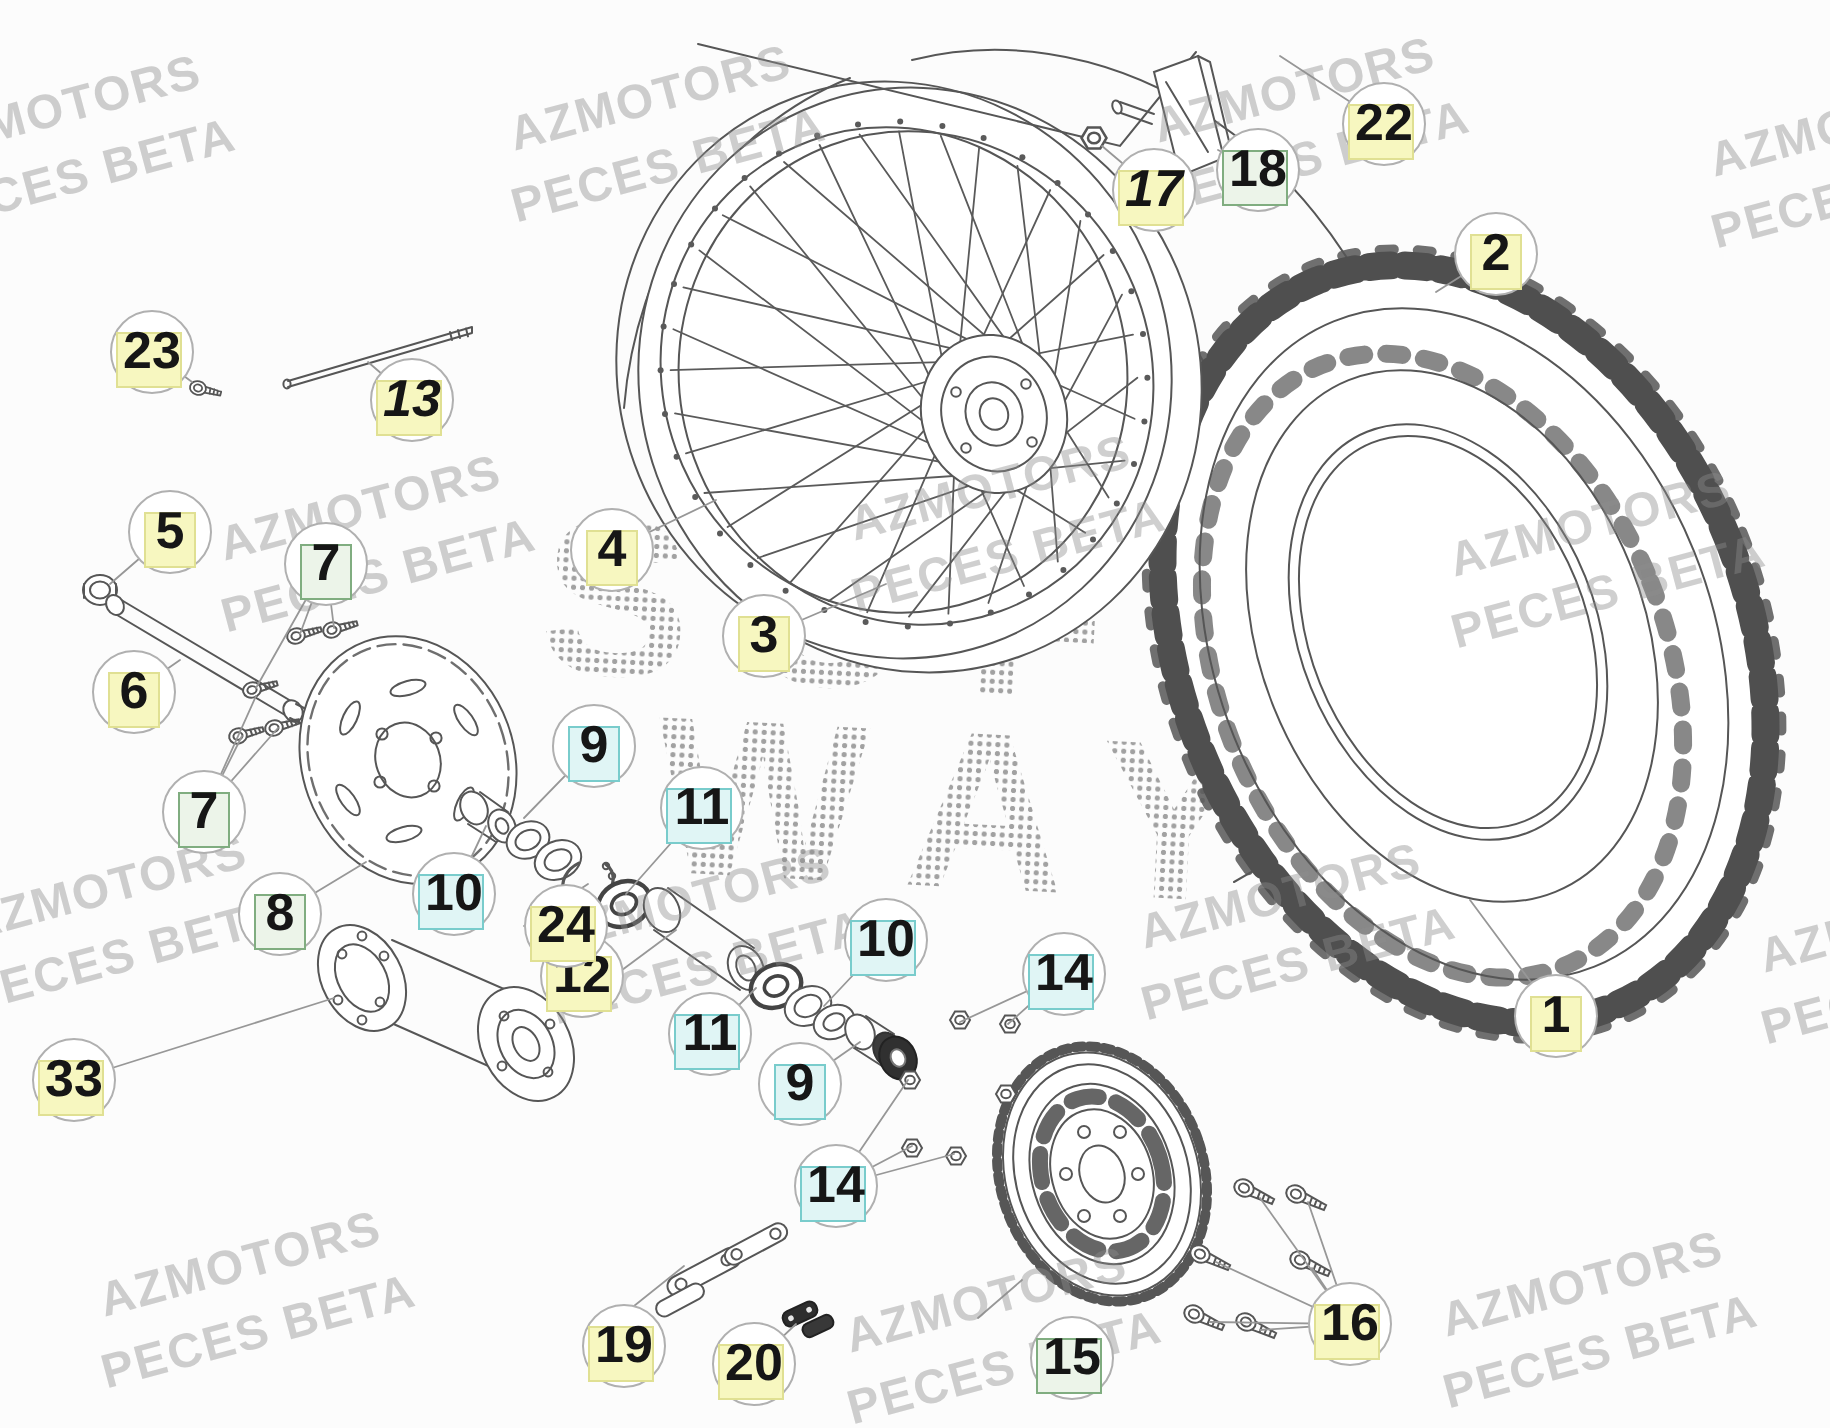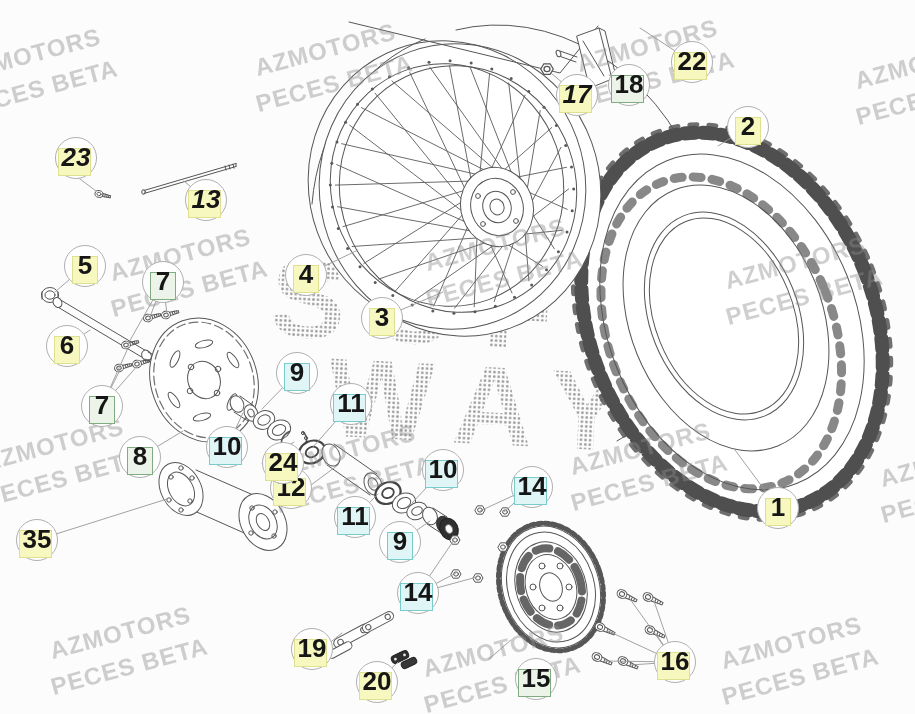--- a/index.html
+++ b/index.html
@@ -553,41 +553,41 @@
       <div class="callout c-yellow d2" style="left: 556px; top: 74px; font-style: italic;">
         <span class="circ"></span>
         <span class="hl"></span>
         <span class="num">17</span>
       </div>
       <div class="callout c-green d2" style="left: 608px; top: 64px;">
         <span class="circ"></span>
         <span class="hl"></span>
         <span class="num">18</span>
       </div>
-      <div class="callout c-yellow d2" style="left: 291px; top: 628px;">
+      <div class="callout c-yellow d2" style="left: 291px; top: 652px;">
         <span class="circ"></span>
         <span class="hl"></span>
         <span class="num">19</span>
       </div>
       <div class="callout c-yellow d2" style="left: 356px; top: 661px;">
         <span class="circ"></span>
         <span class="hl"></span>
         <span class="num">20</span>
       </div>
       <div class="callout c-yellow d2" style="left: 16px; top: 519px;">
         <span class="circ"></span>
         <span class="hl"></span>
-        <span class="num">35</span>
+        <span class="num">33</span>
       </div>
       <div class="callout c-yellow d2" style="left: 671px; top: 41px;">
         <span class="circ"></span>
         <span class="hl"></span>
         <span class="num">22</span>
       </div>
-      <div class="callout c-yellow d2" style="left: 55px; top: 137px; font-style: italic;">
+      <div class="callout c-yellow d2" style="left: 55px; top: 155px;">
         <span class="circ"></span>
         <span class="hl"></span>
         <span class="num">23</span>
       </div>
       <div class="callout c-yellow d2" style="left: 230px; top: 442px; margin-left: 32px;">
         <span class="circ"></span>
         <span class="hl"></span>
         <span class="num">24</span>
       </div>
     </div>

